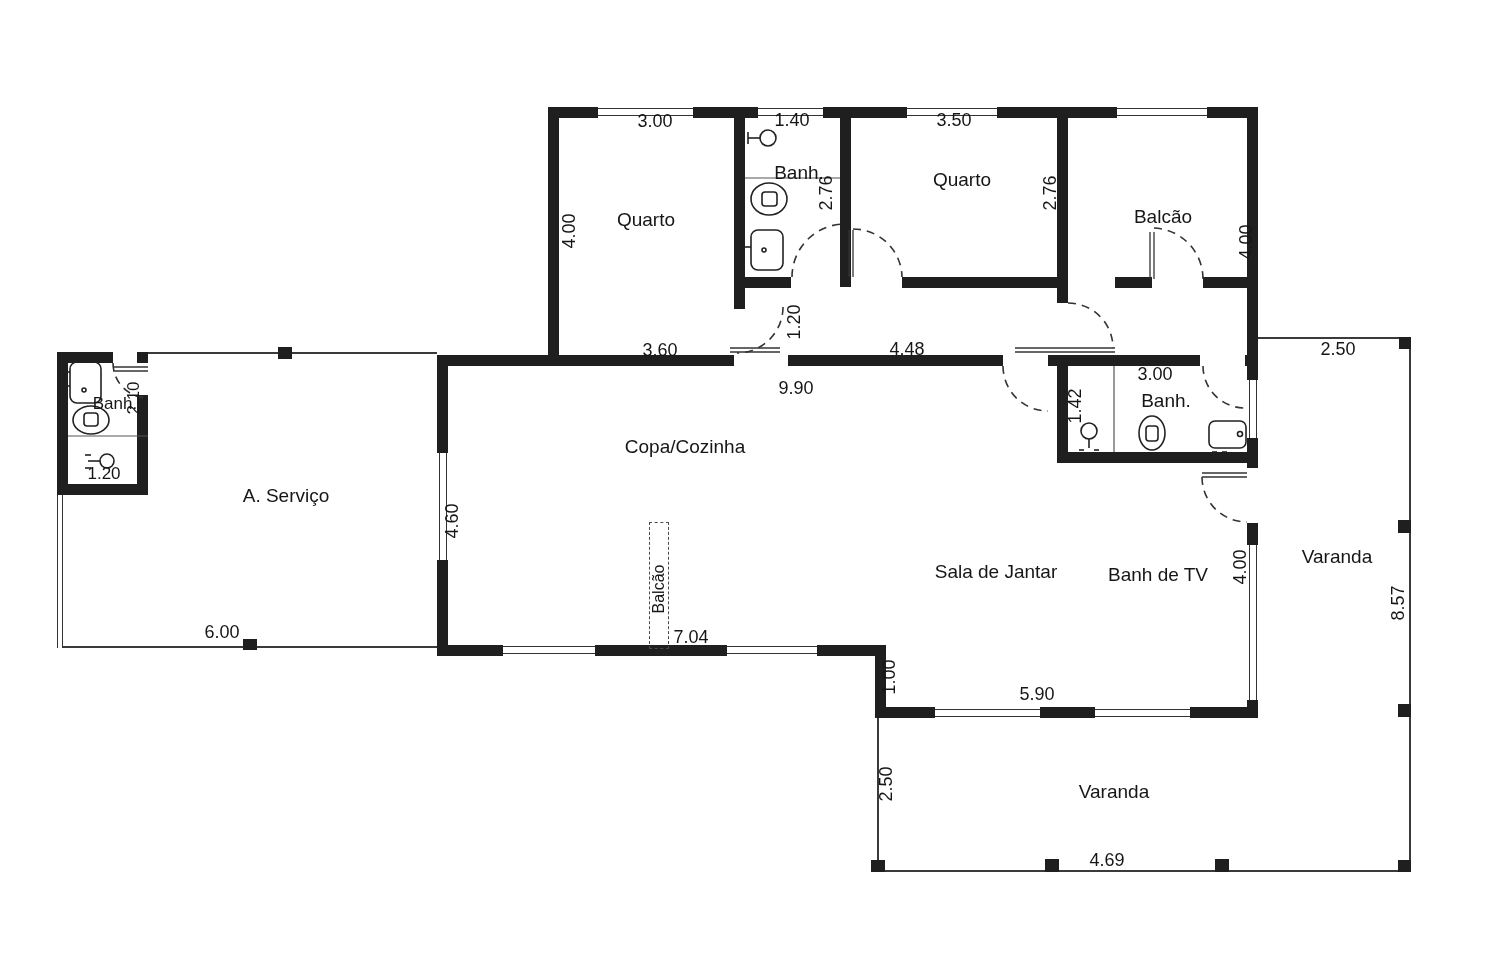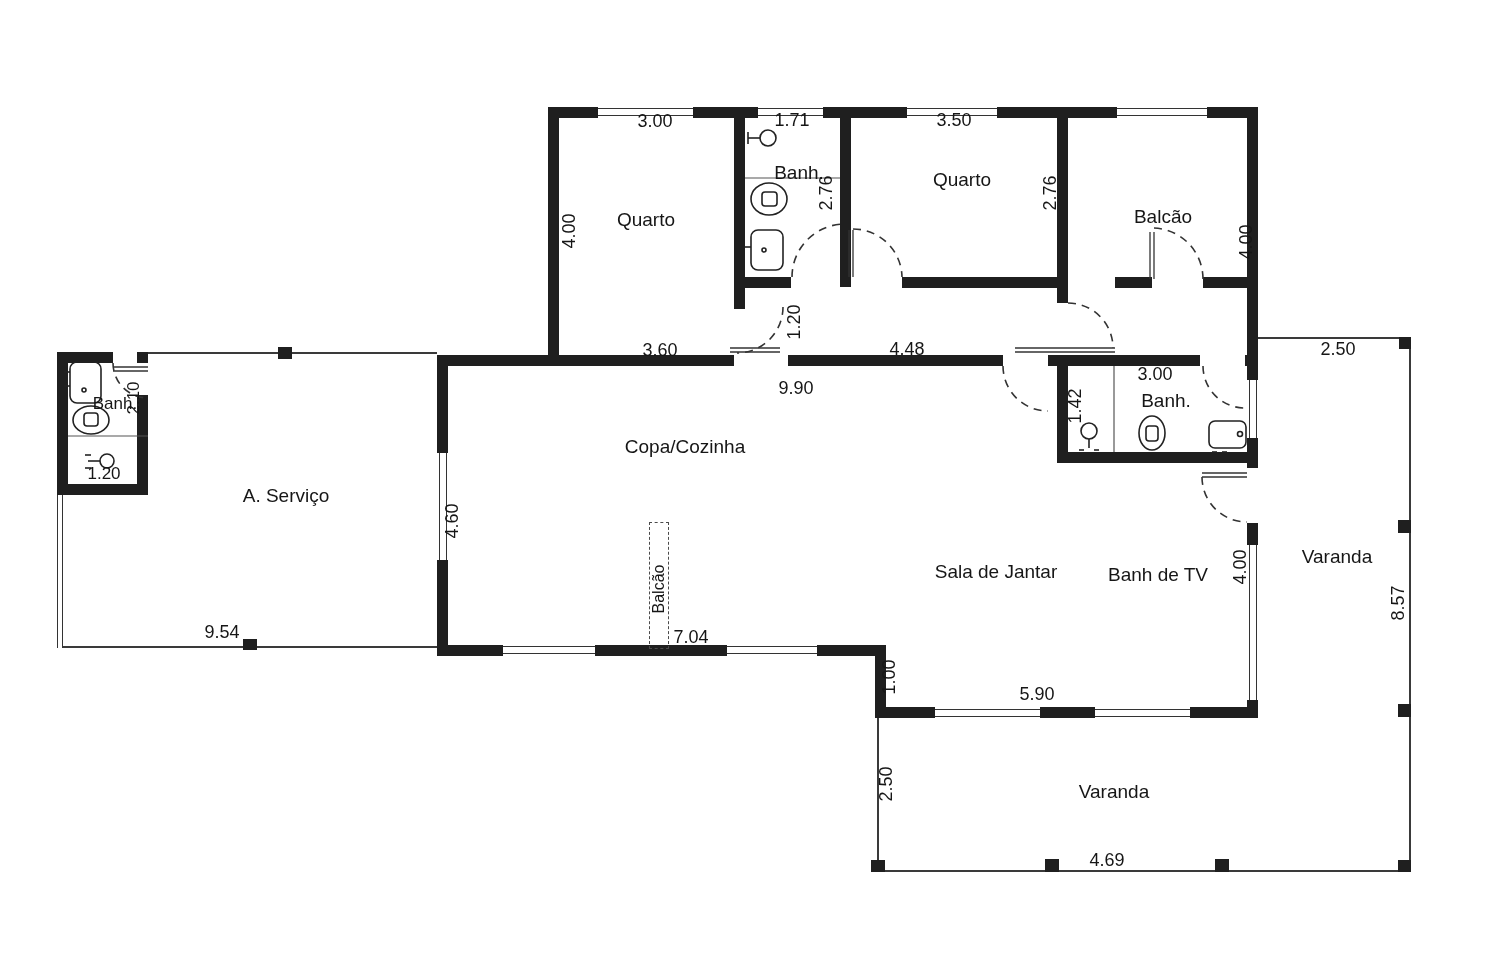--- a/index.html
+++ b/index.html
@@ -187,29 +187,29 @@
   <div class="label" style="left:115px;top:404px;font-size:17px">Banh.</div>
   <div class="label" style="left:286px;top:496px">A. Serviço</div>
   <div class="label" style="left:685px;top:447px">Copa/Cozinha</div>
   <div class="label vert" style="left:659px;top:589px;font-size:16px">Balcão</div>
   <div class="label" style="left:996px;top:572px">Sala de Jantar</div>
   <div class="label" style="left:1158px;top:575px">Banh de TV</div>
   <div class="label" style="left:1114px;top:792px">Varanda</div>
   <div class="label" style="left:1337px;top:557px">Varanda</div>
 
   <div class="label dim" style="left:655px;top:121px">3.00</div>
-  <div class="label dim" style="left:792px;top:120px">1.71</div>
+  <div class="label dim" style="left:792px;top:120px">1.40</div>
   <div class="label dim" style="left:954px;top:120px">3.50</div>
   <div class="label dim" style="left:660px;top:350px">3.60</div>
   <div class="label dim" style="left:907px;top:349px">4.48</div>
   <div class="label dim" style="left:796px;top:388px">9.90</div>
   <div class="label dim" style="left:1338px;top:349px">2.50</div>
   <div class="label dim" style="left:1155px;top:374px">3.00</div>
   <div class="label dim" style="left:104px;top:474px;font-size:17px">1.20</div>
-  <div class="label dim" style="left:222px;top:632px">9.54</div>
+  <div class="label dim" style="left:222px;top:632px">6.00</div>
   <div class="label dim" style="left:691px;top:637px">7.04</div>
   <div class="label dim" style="left:1037px;top:694px">5.90</div>
   <div class="label dim" style="left:1107px;top:860px">4.69</div>
 
   <div class="label dim vert" style="left:569px;top:231px">4.00</div>
   <div class="label dim vert" style="left:826px;top:193px">2.76</div>
   <div class="label dim vert" style="left:1050px;top:193px">2.76</div>
   <div class="label dim vert" style="left:1246px;top:242px">4.00</div>
   <div class="label dim vert" style="left:794px;top:322px">1.20</div>
   <div class="label dim vert" style="left:1075px;top:406px">1.42</div>

